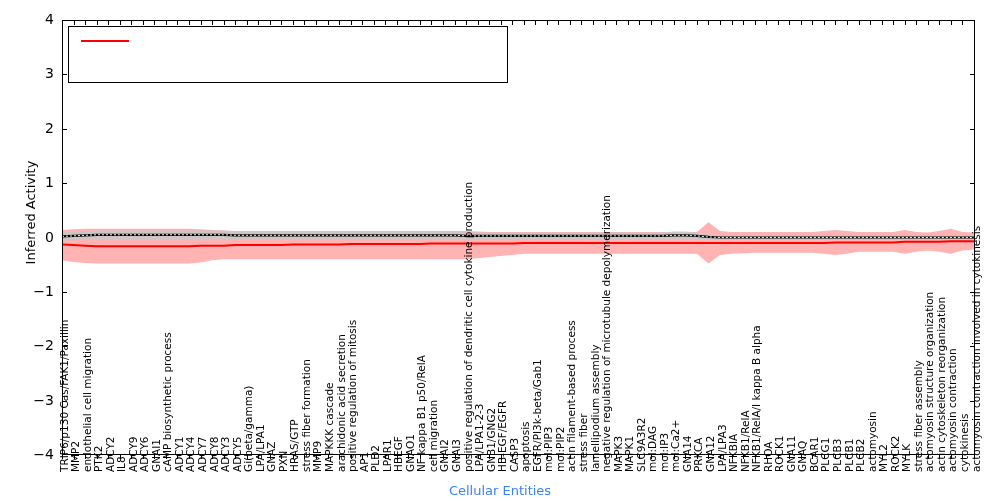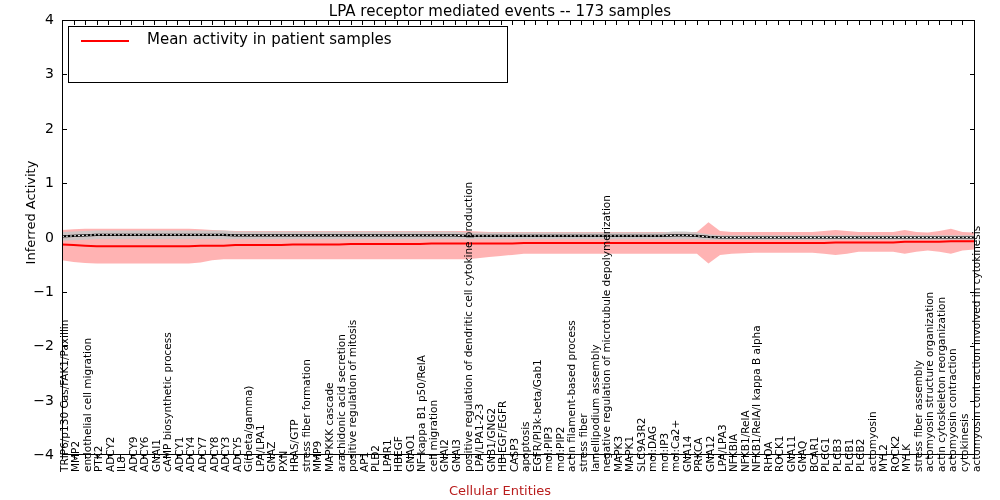--- a/index.html
+++ b/index.html
@@ -17,21 +17,21 @@
     border:1px solid #000;box-sizing:border-box;background:transparent;
   }
 
   .ylabel{
     position:absolute;left:-190px;top:205px;width:440px;text-align:center;
     transform:rotate(-90deg);transform-origin:center center;
     font-size:13px;color:#000;
   }
   .xlabel{
     position:absolute;left:0;top:483px;width:1000px;text-align:center;
-    font-size:13px;color:#b91c1c;
+    font-size:13px;color:#3b82f6;
   }
 
   .ytick-label{
     position:absolute;right:0;width:40px;text-align:right;
     font-size:14px;color:#000;transform:translateY(-9px);
   }
   .ytick-mark{
     position:absolute;left:62px;width:5px;height:1px;background:#000;
   }
   .ytick-mark.r{left:970px;}
@@ -60,21 +60,20 @@
     transform-origin:left top;
     transform:rotate(-90deg);
     line-height:10px;
   }
 </style>
 </head>
 <body>
 
 <div id="fig">
 
-  <div class="title">LPA receptor mediated events -- 173 samples</div>
 
   <div class="ylabel">Inferred Activity</div>
   <div class="xlabel">Cellular Entities</div>
 
   <div id="yticks">
       <div class="ytick-label" style="top: 20px; left: 8px; width: 46px;">4</div>
       <div class="ytick-label" style="top: 74.375px; left: 8px; width: 46px;">3</div>
       <div class="ytick-mark" style="top: 74.375px;"></div>
       <div class="ytick-mark r" style="top: 74.375px;"></div>
       <div class="ytick-label" style="top: 128.75px; left: 8px; width: 46px;">2</div>
@@ -268,21 +267,20 @@
         <path d="M 0.00 216.41 L 11.54 215.87 L 23.09 215.32 L 34.63 214.78 L 46.18 214.78 L 57.72 214.78 L 69.27 214.78 L 80.81 214.78 L 92.35 214.78 L 103.90 214.78 L 115.44 214.78 L 126.99 214.78 L 138.53 214.78 L 150.08 214.78 L 161.62 214.78 L 173.16 215.32 L 184.71 215.32 L 196.25 215.32 L 207.80 215.32 L 219.34 215.32 L 230.89 215.32 L 242.43 215.32 L 253.97 215.32 L 265.52 215.32 L 277.06 215.32 L 288.61 215.32 L 300.15 215.32 L 311.70 215.32 L 323.24 215.32 L 334.78 215.32 L 346.33 215.32 L 357.87 215.32 L 369.42 215.32 L 380.96 215.32 L 392.51 215.32 L 404.05 215.87 L 415.59 215.87 L 427.14 215.87 L 438.68 215.87 L 450.23 215.87 L 461.77 215.87 L 473.32 215.87 L 484.86 215.87 L 496.41 215.87 L 507.95 215.87 L 519.49 215.87 L 531.04 215.87 L 542.58 215.87 L 554.13 215.87 L 565.67 215.87 L 577.22 215.87 L 588.76 215.87 L 600.30 215.87 L 611.85 215.32 L 623.39 215.32 L 634.94 215.87 L 646.48 216.96 L 658.03 217.50 L 669.57 217.50 L 681.11 217.50 L 692.66 217.50 L 704.20 217.50 L 715.75 217.50 L 727.29 217.50 L 738.84 217.50 L 750.38 217.50 L 761.92 217.50 L 773.47 217.50 L 785.01 217.50 L 796.56 217.50 L 808.10 217.50 L 819.65 217.50 L 831.19 217.50 L 842.73 217.50 L 854.28 217.50 L 865.82 217.50 L 877.37 217.50 L 888.91 217.50 L 900.46 217.50 L 912.00 217.50" fill="none" stroke="#ffffff" stroke-width="1" stroke-dasharray="2,2"></path>
         <path d="M 0.00 224.57 L 11.54 225.11 L 23.09 225.66 L 34.63 226.20 L 46.18 226.20 L 57.72 226.20 L 69.27 226.20 L 80.81 226.20 L 92.35 226.20 L 103.90 226.20 L 115.44 226.20 L 126.99 226.20 L 138.53 225.66 L 150.08 225.66 L 161.62 225.66 L 173.16 225.11 L 184.71 225.11 L 196.25 225.11 L 207.80 225.11 L 219.34 225.11 L 230.89 224.57 L 242.43 224.57 L 253.97 224.57 L 265.52 224.57 L 277.06 224.57 L 288.61 224.03 L 300.15 224.03 L 311.70 224.03 L 323.24 224.03 L 334.78 224.03 L 346.33 224.03 L 357.87 224.03 L 369.42 223.48 L 380.96 223.48 L 392.51 223.48 L 404.05 223.48 L 415.59 223.48 L 427.14 223.48 L 438.68 223.48 L 450.23 223.48 L 461.77 222.94 L 473.32 222.94 L 484.86 222.94 L 496.41 222.94 L 507.95 222.94 L 519.49 222.94 L 531.04 222.94 L 542.58 222.94 L 554.13 222.94 L 565.67 222.94 L 577.22 222.94 L 588.76 222.94 L 600.30 222.94 L 611.85 222.94 L 623.39 222.94 L 634.94 222.94 L 646.48 222.94 L 658.03 222.94 L 669.57 222.94 L 681.11 222.94 L 692.66 222.94 L 704.20 222.94 L 715.75 222.94 L 727.29 222.94 L 738.84 222.94 L 750.38 222.94 L 761.92 222.94 L 773.47 222.39 L 785.01 222.39 L 796.56 222.39 L 808.10 222.39 L 819.65 222.39 L 831.19 222.39 L 842.73 221.85 L 854.28 221.85 L 865.82 221.85 L 877.37 221.85 L 888.91 221.31 L 900.46 221.31 L 912.00 221.31" fill="none" stroke="#ff0000" stroke-width="2"></path>
       </svg>
   </div>
 
   <div class="plot-frame"></div>
 
   <div class="legend">
     <div class="legend-row">
       <div class="legend-line" style="background:#ff0000"></div>
-      <div class="legend-text">Mean activity in patient samples</div>
     </div>
   </div>
 
   <div class="xlabels" id="xlabels">
       <div class="xl" style="left: 58.5px; top: 472px;">TRIP6/p130 Cas/FAK1/Paxillin</div>
       <div class="xl" style="left: 70.0443px; top: 472px;">MMP2</div>
       <div class="xl" style="left: 81.5886px; top: 472px;">endothelial cell migration</div>
       <div class="xl" style="left: 93.1329px; top: 472px;">PTK2</div>
       <div class="xl" style="left: 104.677px; top: 472px;">ADCY2</div>
       <div class="xl" style="left: 116.222px; top: 472px;">IL8</div>

